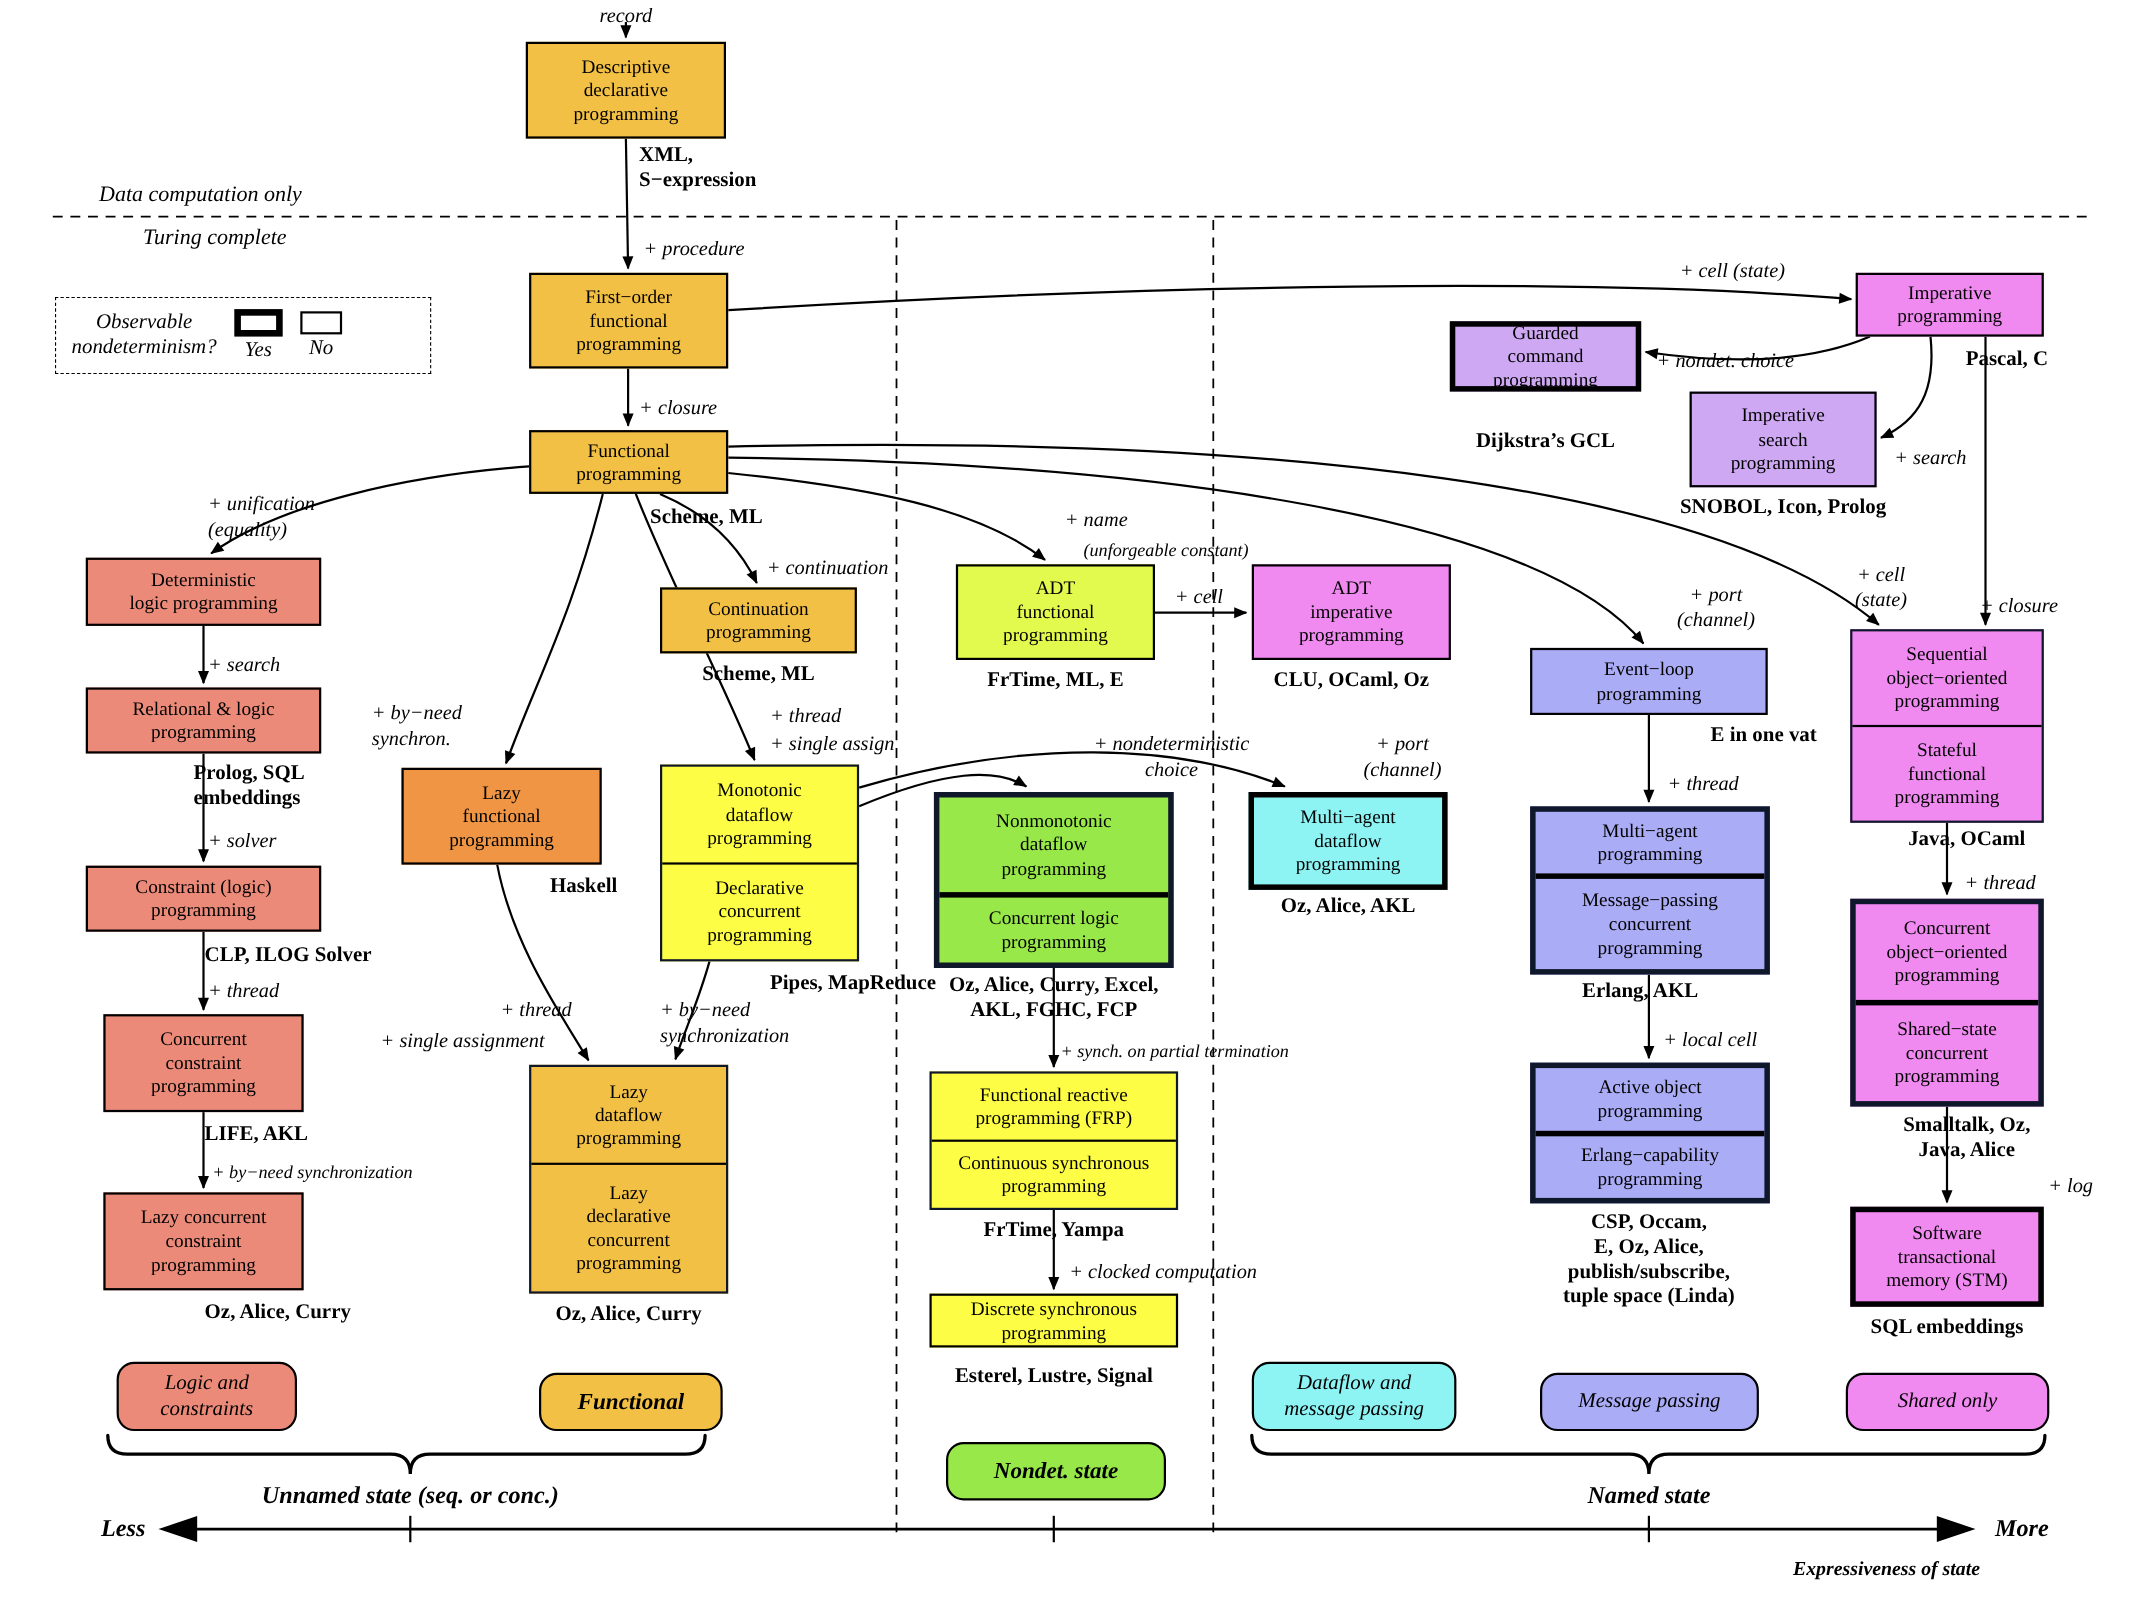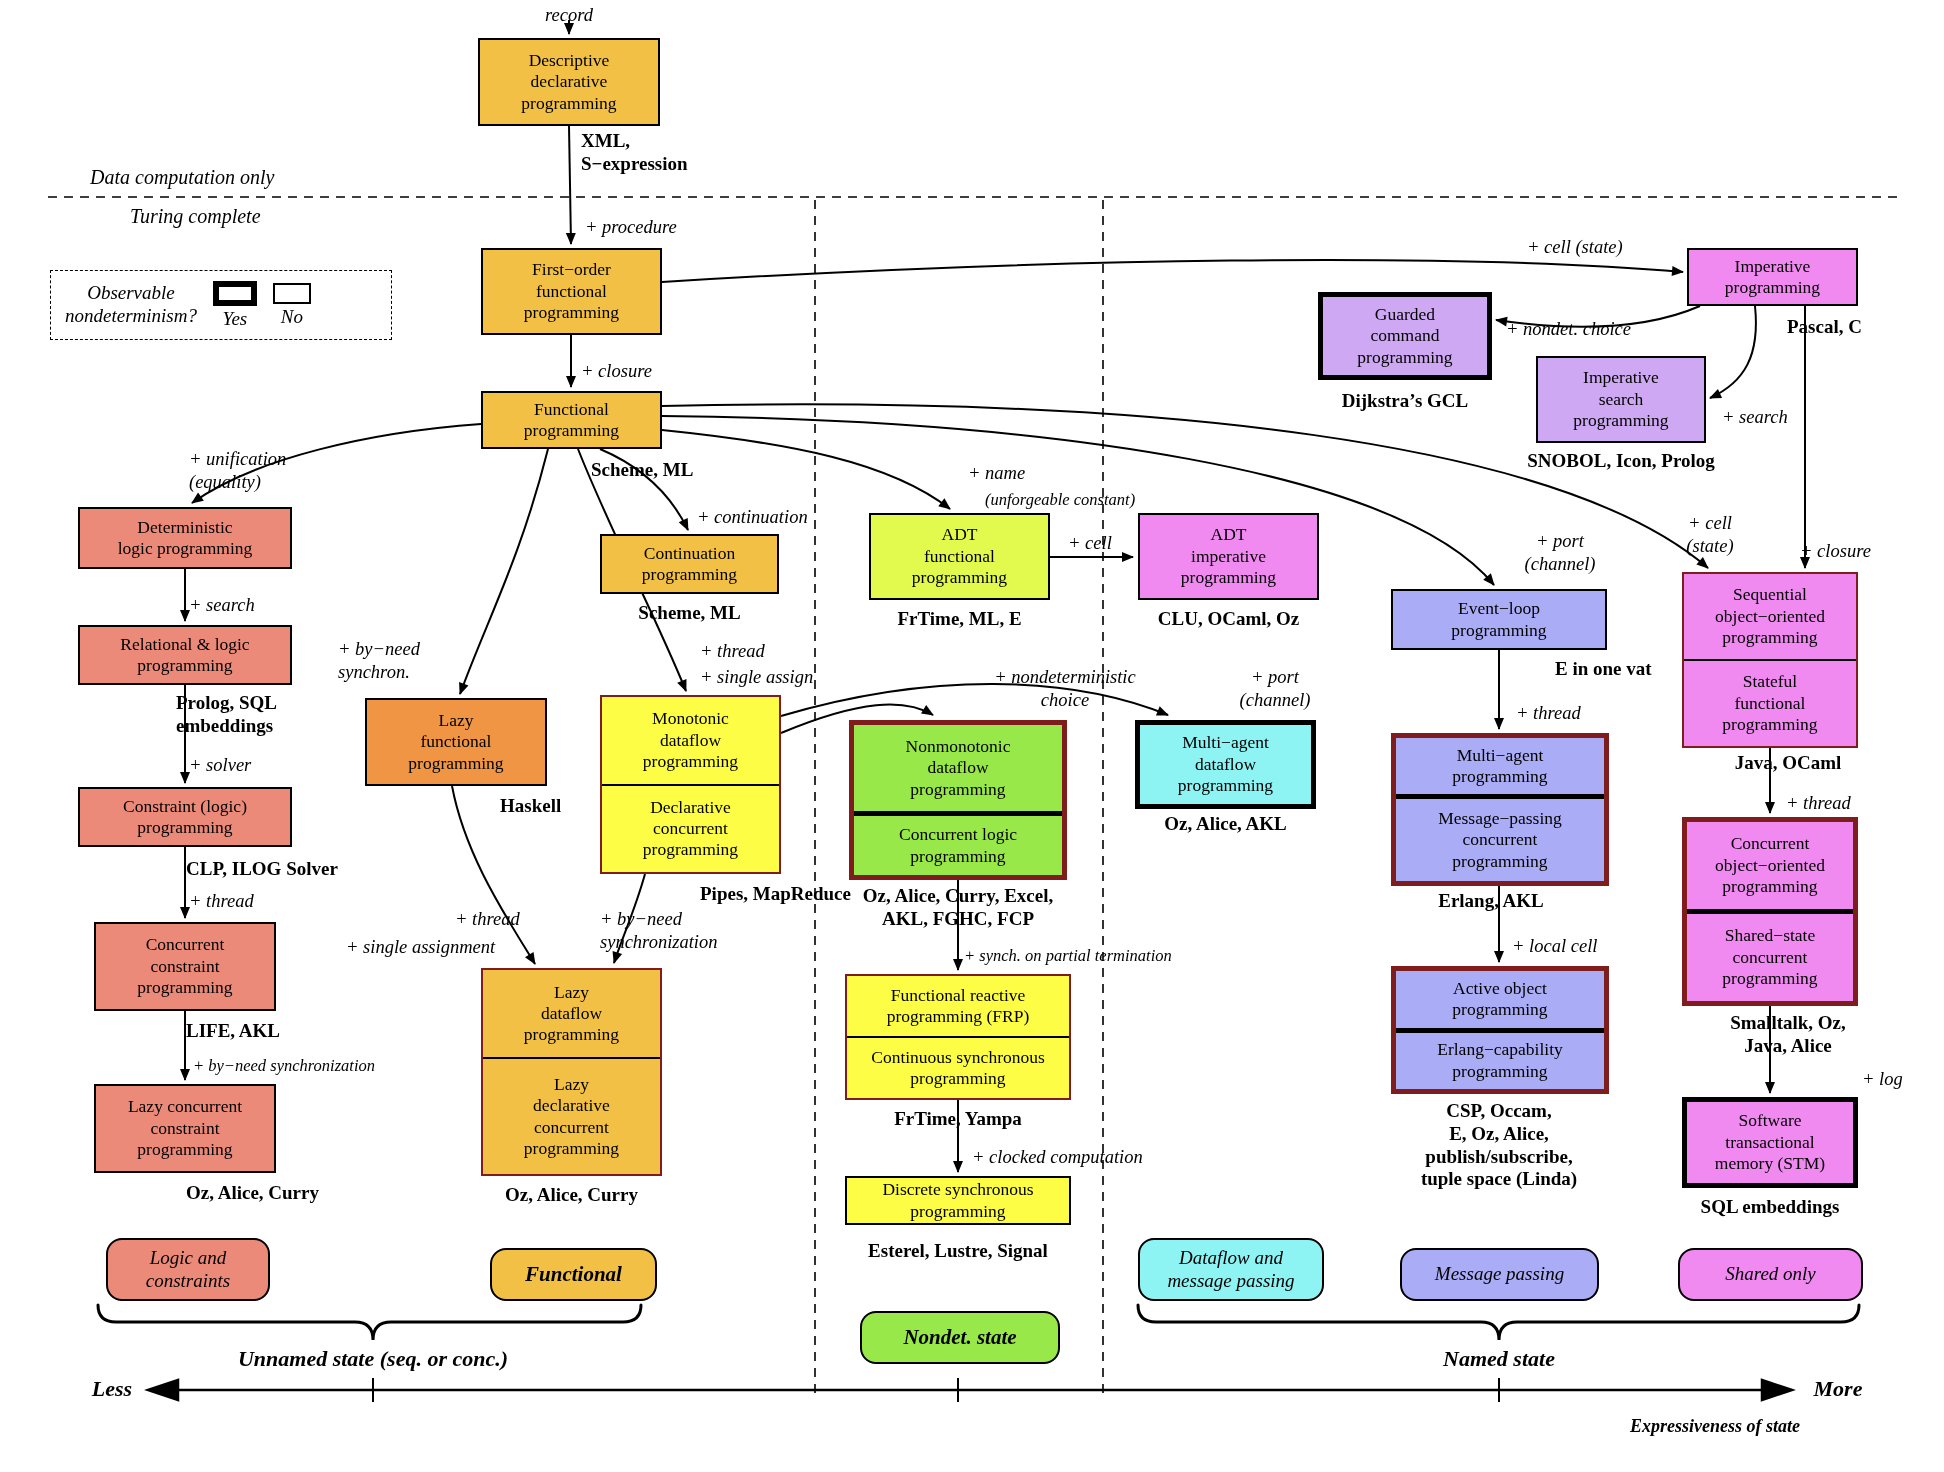--- a/index.html
+++ b/index.html
@@ -2,21 +2,21 @@
 <html style="--c-gold: #f2c045; --c-orange: #ef9543; --c-salmon: #ec8a7a; --c-yellow: #fdfd45; --c-chartreuse: #e2fa4d; --c-green: #97e848; --c-cyan: #8ef3f3; --c-periwinkle: #abacf6; --c-lavender: #cfa8f4; --c-magenta: #f089f0;"><head>
 <meta charset="utf-8">
 <style>
   html,body{margin:0;padding:0;background:#fff}
   .stage{position:relative;width:1944px;height:1472px;background:#fff;overflow:hidden;
          font-family:"Liberation Serif",serif;color:#000}
   svg.layer{position:absolute;left:0;top:0;z-index:1}
   .node{position:absolute;z-index:2;display:flex;align-items:center;justify-content:center;
         text-align:center;white-space:pre-line;font-size:17.5px;line-height:1.22;
         border:2px solid #000;box-sizing:border-box;padding:2px;background:#fff}
-  .node2{position:absolute;z-index:2;display:flex;flex-direction:column;border:2px solid #7f1d1d;
+  .node2{position:absolute;z-index:2;display:flex;flex-direction:column;border:2px solid #0f172a;
          box-sizing:border-box;text-align:center;font-size:17.5px;line-height:1.22;background:#fff}
   .node2 .part{flex:1;display:flex;align-items:center;justify-content:center;white-space:pre-line;padding:2px}
   .node2 .part + .part{border-top:2px solid #000}
   .thick{border-width:5px}
   .thick .part + .part{border-top-width:5px}
   .gold{background:var(--c-gold)} .orange{background:var(--c-orange)}
   .salmon{background:var(--c-salmon)} .yellow{background:var(--c-yellow)}
   .chartreuse{background:var(--c-chartreuse)} .green{background:var(--c-green)}
   .cyan{background:var(--c-cyan)} .periwinkle{background:var(--c-periwinkle)}
   .lavender{background:var(--c-lavender)} .magenta{background:var(--c-magenta)}
@@ -182,21 +182,21 @@
 programming</div>
   </div>
 
   <div class="node2 periwinkle thick" style="left:1391px;top:966px;width:218px;height:128px">
     <div class="part">Active object
 programming</div>
     <div class="part">Erlang−capability
 programming</div>
   </div>
 
-  <div class="node lavender thick" style="left:1318px;top:292px;width:174px;height:88px">Guarded
+  <div class="node lavender thick" style="left:1318px;top:292px;width:174px;height:64px">Guarded
 command
 programming</div>
   <div class="node lavender" style="left:1536px;top:356px;width:170px;height:87px">Imperative
 search
 programming</div>
   <div class="node magenta" style="left:1687px;top:248px;width:171px;height:58px">Imperative
 programming</div>
 
   <div class="node2 magenta" style="left:1682px;top:572px;width:176px;height:176px">
     <div class="part">Sequential

